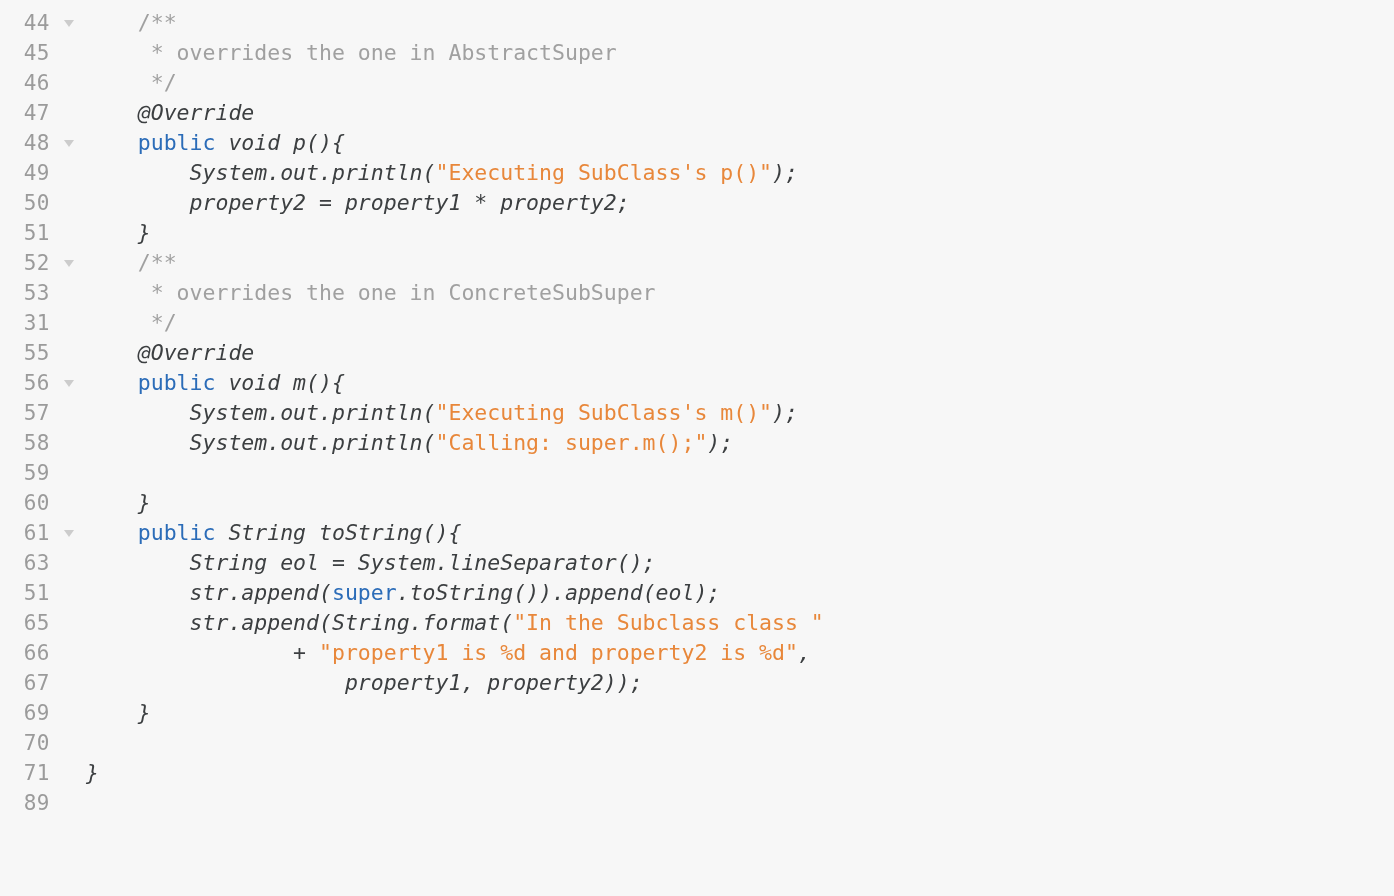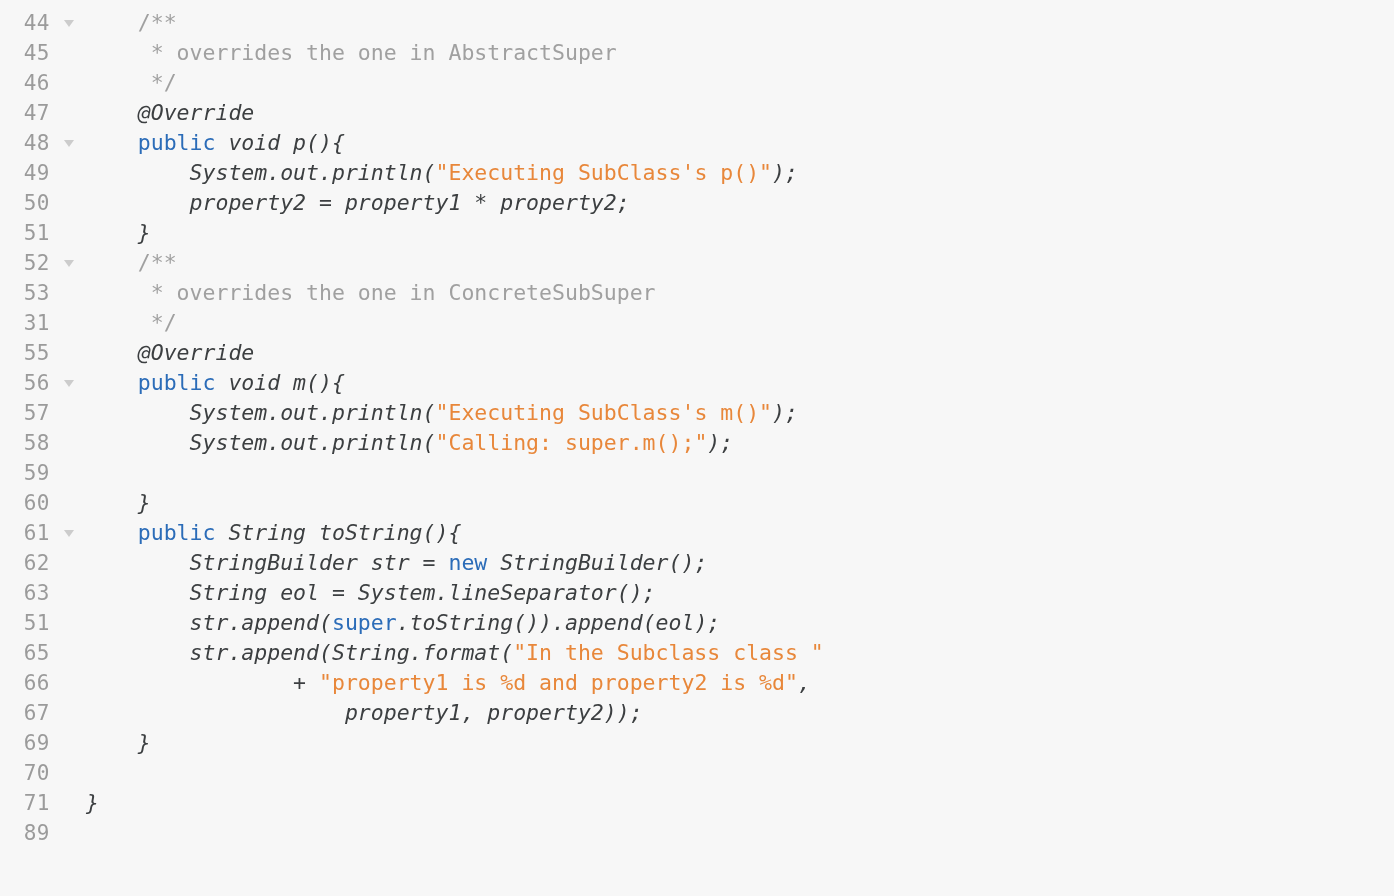--- a/index.html
+++ b/index.html
@@ -96,21 +96,20 @@
       <div class="line"><span class="gutter-num">56</span><span class="fold"><svg width="14" height="14" viewBox="0 0 14 14">
             <polygon points="2,4 12,4 7,11" fill="#cccccc"></polygon>
           </svg></span><span class="code-text"><span class="tok-plain">    </span><span class="tok-kw">public</span><span class="tok-plain"> void m(){</span></span></div>
       <div class="line"><span class="gutter-num">57</span><span class="code-text"><span class="tok-plain">        System.out.println(</span><span class="tok-str">"Executing SubClass's m()"</span><span class="tok-plain">);</span></span></div>
       <div class="line"><span class="gutter-num">58</span><span class="code-text"><span class="tok-plain">        System.out.println(</span><span class="tok-str">"Calling: super.m();"</span><span class="tok-plain">);</span></span></div>
       <div class="line"><span class="gutter-num">59</span></div>
       <div class="line"><span class="gutter-num">60</span><span class="code-text"><span class="tok-plain">    }</span></span></div>
       <div class="line"><span class="gutter-num">61</span><span class="fold"><svg width="14" height="14" viewBox="0 0 14 14">
             <polygon points="2,4 12,4 7,11" fill="#cccccc"></polygon>
           </svg></span><span class="code-text"><span class="tok-plain">    </span><span class="tok-kw">public</span><span class="tok-plain"> String toString(){</span></span></div>
-      <div class="line"><span class="gutter-num">62</span><span class="code-text"><span class="tok-plain">        StringBuilder str = </span><span class="tok-kw">new</span><span class="tok-plain"> StringBuilder();</span></span></div>
       <div class="line"><span class="gutter-num">63</span><span class="code-text"><span class="tok-plain">        String eol = System.lineSeparator();</span></span></div>
       <div class="line"><span class="gutter-num">51</span><span class="code-text"><span class="tok-plain">        str.append(</span><span class="tok-kw">super</span><span class="tok-plain">.toString()).append(eol);</span></span></div>
       <div class="line"><span class="gutter-num">65</span><span class="code-text"><span class="tok-plain">        str.append(String.format(</span><span class="tok-str">"In the Subclass class "</span></span></div>
       <div class="line"><span class="gutter-num">66</span><span class="code-text"><span class="tok-plain">                + </span><span class="tok-str">"property1 is %d and property2 is %d"</span><span class="tok-plain">,</span></span></div>
       <div class="line"><span class="gutter-num">67</span><span class="code-text"><span class="tok-plain">                    property1, property2));</span></span></div>
       <div class="line"><span class="gutter-num">69</span><span class="code-text"><span class="tok-plain">    }</span></span></div>
       <div class="line"><span class="gutter-num">70</span><span class="code-text"></span></div>
       <div class="line"><span class="gutter-num">71</span><span class="code-text"><span class="tok-plain">}</span></span></div>
       <div class="line"><span class="gutter-num">89</span><span class="code-text"></span></div>
     </div>

